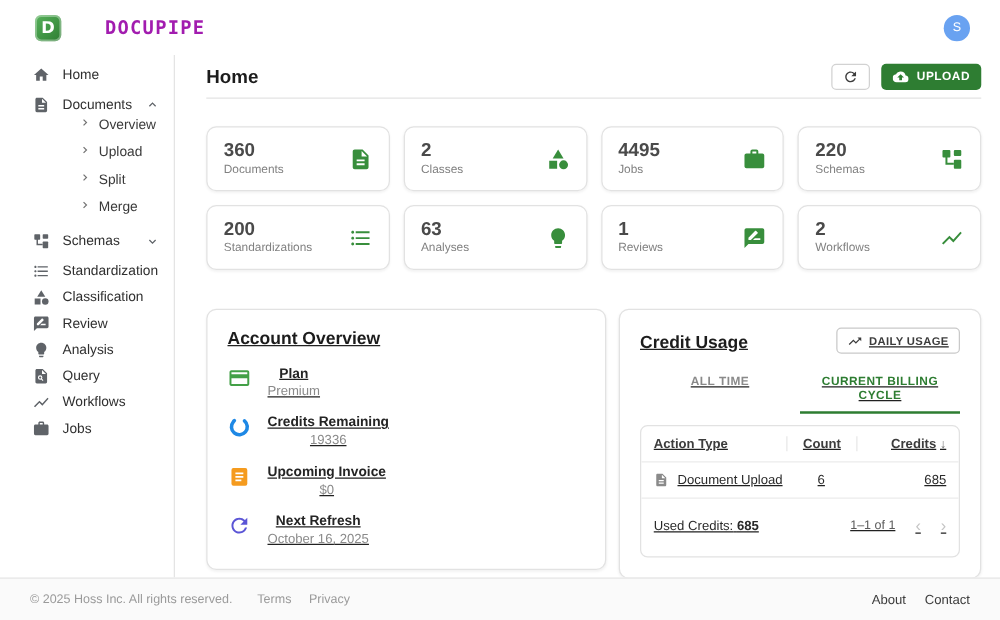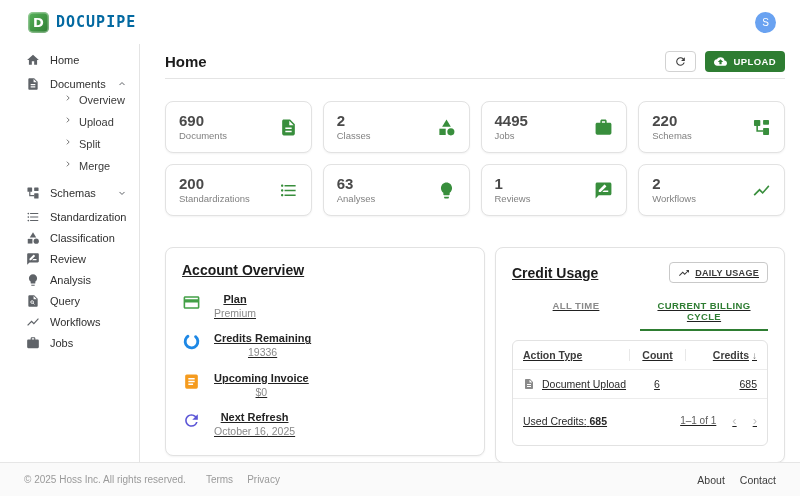--- a/index.html
+++ b/index.html
@@ -6,21 +6,21 @@
   html,body { width:800px; height:496px; }
   body { font-family:"Liberation Sans", sans-serif; background:#fff; color:#212121; overflow:hidden; }
   .app { width:800px; height:496px; display:flex; flex-direction:column; position:relative; background:#fff; }
 
   
   .topbar { height:44px; flex:0 0 44px; display:flex; align-items:center; padding:0 24px 0 28px; background:#fff; }
   .logo { display:flex; align-items:center; gap:7px; }
   .logo-mark { width:21px; height:21px; border-radius:5px; background:linear-gradient(135deg,#57b25b,#2e7d32);
     color:#fff; font-weight:bold; font-size:13px; display:flex; align-items:center; justify-content:center;
     font-family:"DejaVu Sans", sans-serif; box-shadow:inset 0 0 0 1.5px rgba(255,255,255,.35); }
-  .logo-word { font-family:"DejaVu Sans Mono", monospace; font-weight:bold; font-size:15px; letter-spacing:1px; color:#0369a1; }
+  .logo-word { font-family:"DejaVu Sans Mono", monospace; font-weight:bold; font-size:15px; letter-spacing:1px; color:#a21caf;margin-left:28px; }
   .topnav { display:flex; align-items:center; gap:27px; margin-left:38px; }
   .topnav-link { font-size:12px; font-weight:bold; color:#1f1f1f; display:flex; align-items:center; gap:5px; cursor:pointer; }
   .spacer { flex:1; }
   .avatar { width:21px; height:21px; border-radius:50%; background:#69a2f1; color:#fff; font-size:10px;
     display:flex; align-items:center; justify-content:center; cursor:pointer; }
 
   
   .shell { flex:1; display:flex; min-height:0; }
   .sidebar { width:140px; flex:0 0 140px; border-right:1px solid #e4e4e4; padding-top:5px; background:#fff; }
   .side-item { height:21px; display:flex; align-items:center; gap:10px; padding-left:26px; padding-right:12px;
@@ -301,21 +301,21 @@
               </svg>
             <span>UPLOAD</span>
           </button>
         </div>
       </div>
       <hr class="main-divider">
 
       <section class="stats-grid">
         <div class="stat-card">
           <div class="stat-texts">
-            <span class="stat-value">690</span>
+            <span class="stat-value">360</span>
             <span class="stat-label">Documents</span>
           </div>
           <svg>
               <use href="#i-doc"></use>
             </svg>
         </div>
         <div class="stat-card">
           <div class="stat-texts">
             <span class="stat-value">2</span>
             <span class="stat-label">Classes</span>

